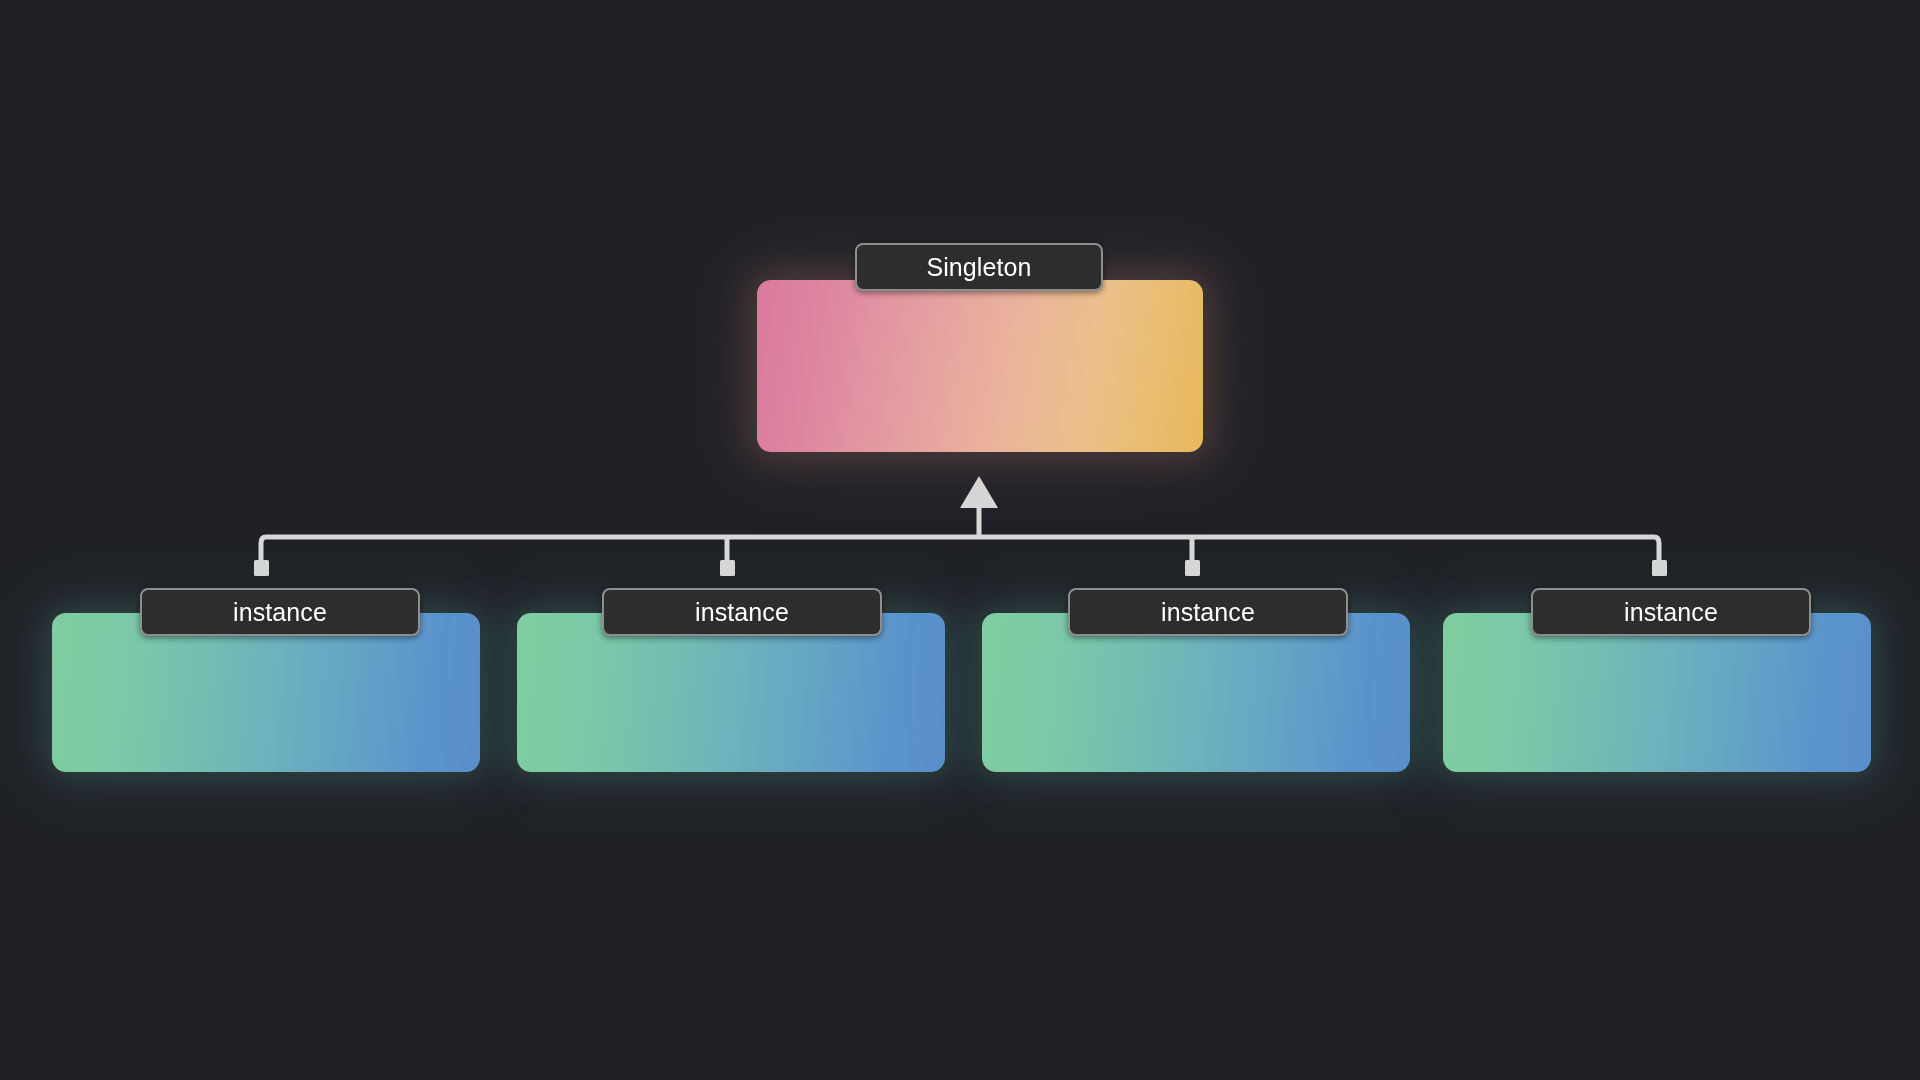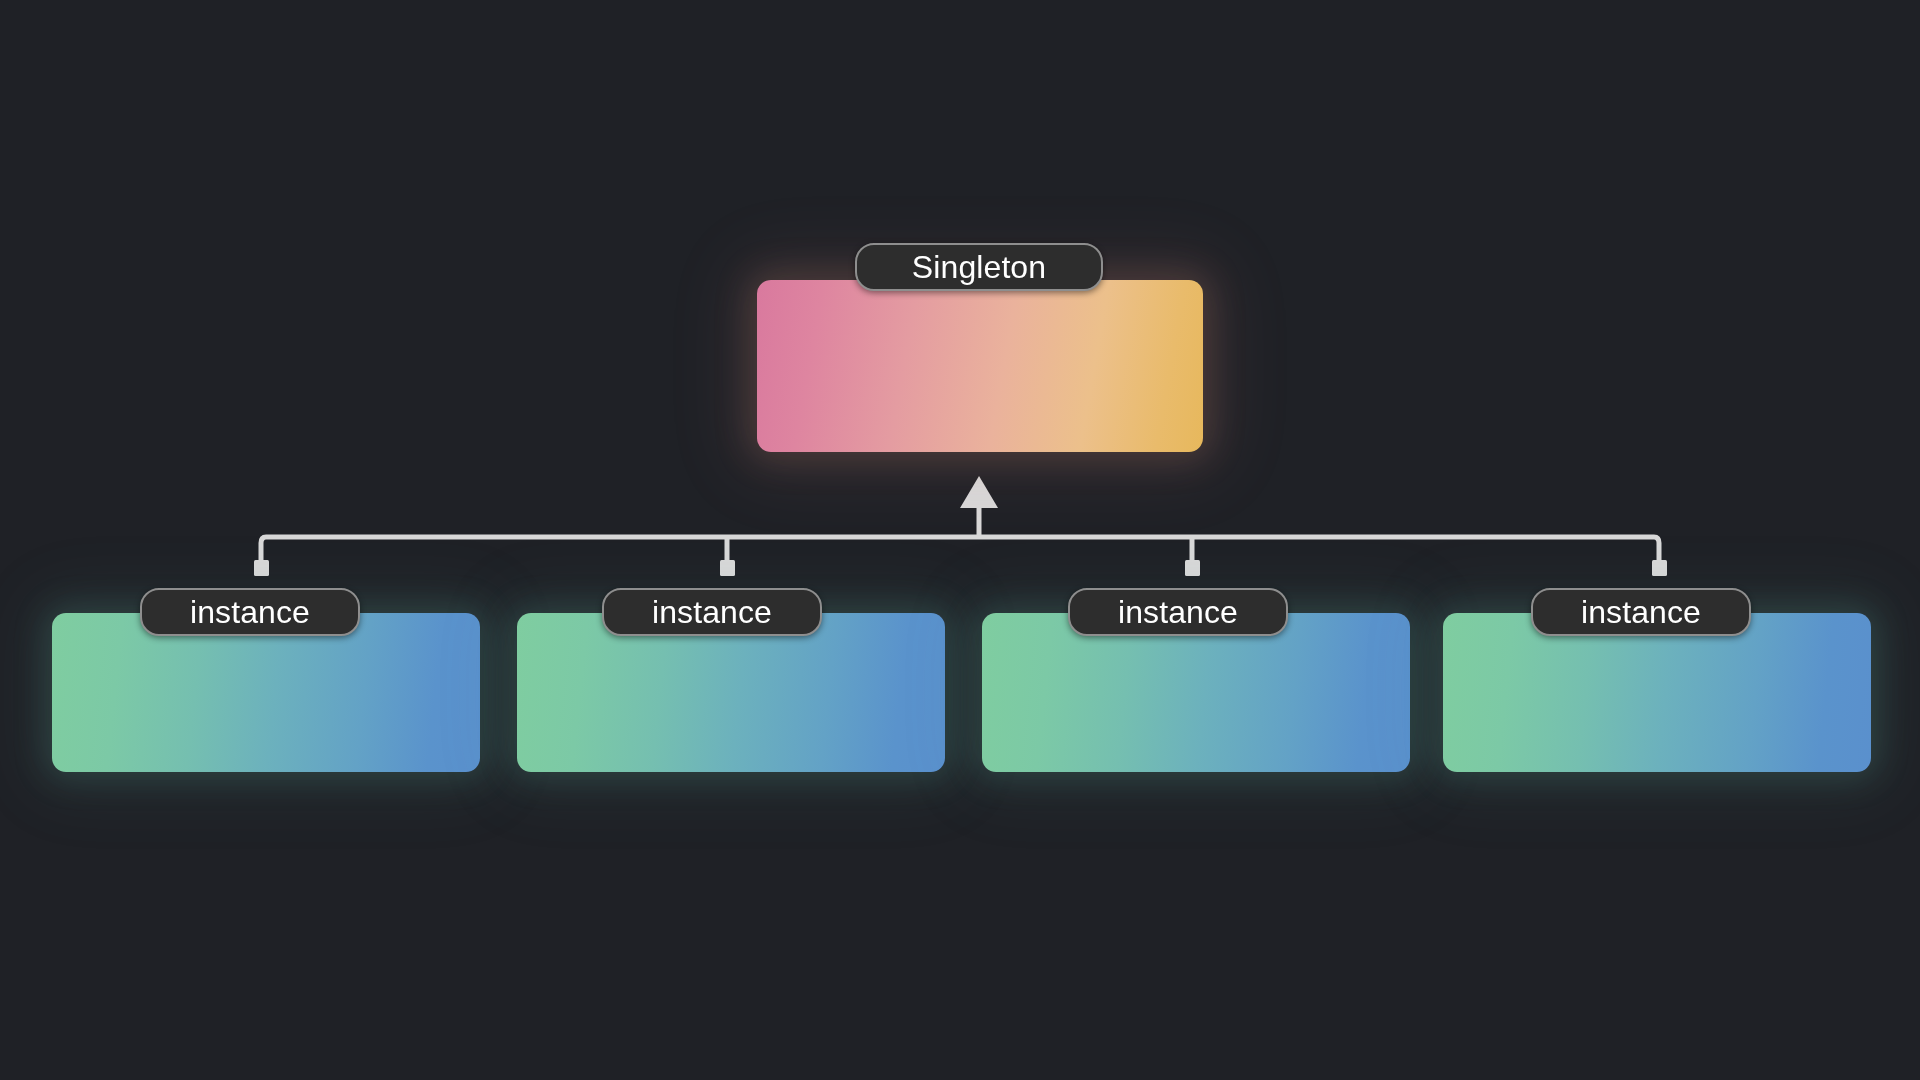--- a/index.html
+++ b/index.html
@@ -79,44 +79,44 @@
 
   .card.instance.i0 { left: 52px; }
   .card.instance.i1 { left: 517px; }
   .card.instance.i2 { left: 982px; }
   .card.instance.i3 { left: 1443px; }
 
   
   .pill {
     position: absolute;
     height: 48px;
-    border-radius: 19px;
+    border-radius: 8px;
     background: #2d2d2d;
     border: 2px solid #8e8e8e;
     box-sizing: border-box;
     display: flex;
     align-items: center;
     justify-content: center;
     color: #ffffff;
-    font-size: 32px;
+    font-size: 25px;
     font-weight: 500;
     letter-spacing: 0.1px;
     z-index: 6;
     box-shadow: 0 2px 6px rgba(0, 0, 0, 0.45);
   }
 
   .pill.singleton-pill {
     left: 855px;
     top: 243px;
     width: 248px;
   }
 
   .pill.instance-pill {
     top: 588px;
-    width: 220px;
+    width: 280px;
   }
 
   .pill.instance-pill.p0 { left: 140px; }
   .pill.instance-pill.p1 { left: 602px; }
   .pill.instance-pill.p2 { left: 1068px; }
   .pill.instance-pill.p3 { left: 1531px; }
 </style>
 </head>
 <body>
 

